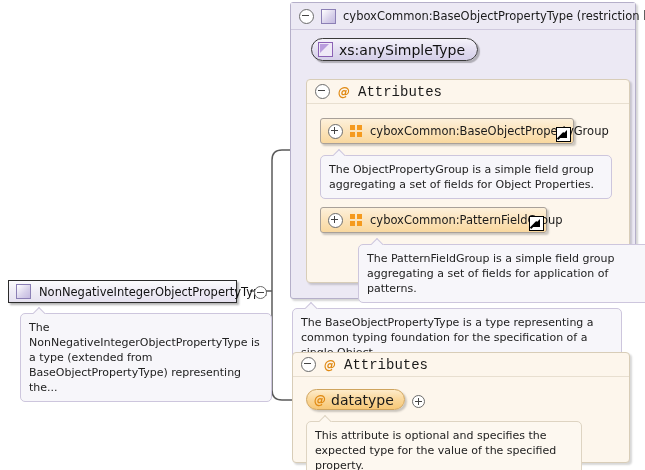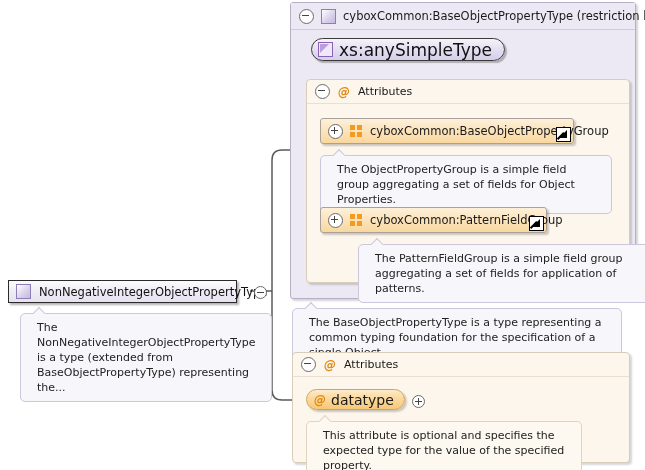--- a/index.html
+++ b/index.html
@@ -61,36 +61,36 @@
     white-space:nowrap;
   }
   .tri-icon{
     width:13px;height:13px;border:1px solid #8b61b5;
     background:#efe9f7;position:relative;flex:0 0 auto;
   }
   .tri-icon::after{
     content:"";position:absolute;left:1px;top:1px;
     width:0;height:0;border-left:9px solid #b99ddd;border-bottom:9px solid transparent;
   }
-  .simple-pill .lbl{font-size:17px;color:#111;}
+  .simple-pill .lbl{font-size:14px;color:#111;}
 
   
   .attr-box{
     background:#fdf6ec;
     border:1px solid #d8cdb8;
     border-radius:4px;
     box-shadow:2px 2px 2px rgba(0,0,0,0.16);
   }
   .attr-hd{
     position:absolute;left:0;top:0;right:0;height:23px;
     display:flex;align-items:center;gap:8px;padding-left:8px;
     border-bottom:1px solid #e8dfd0;
   }
   .at-sym{color:#e08a14;font-size:12px;font-weight:bold;font-style:italic;line-height:1;}
-  .attr-hd .lbl{font-size:11px;color:#1a1a1a;}
+  .attr-hd .lbl{font-size:14px;color:#1a1a1a;font-family:Liberation Mono, monospace;}
 
   
   .group-box{
     height:26px;
     display:flex;align-items:center;gap:7px;padding-left:7px;padding-right:4px;
     background:linear-gradient(180deg,#fdf0da 0%,#fbe2b8 55%,#f9d89f 100%);
     border:1px solid #a8a099;
     border-radius:3px;
     box-shadow:2px 2px 2px rgba(0,0,0,0.2);
     white-space:nowrap;
@@ -123,21 +123,21 @@
     border:1px solid #cfa45e;border-radius:11px;
     box-shadow:2px 2px 2px rgba(0,0,0,0.2);
     white-space:nowrap;
   }
   .attr-pill .lbl{font-size:14px;color:#1a1a1a;}
 
   
   .doc{
     border:1px solid #cdc6dd;border-radius:5px;
     background:#f7f6fa;
-    padding:6px 16px;
+    padding:6px 8px;
     font-size:11px;line-height:15px;color:#222;
   }
   .doc.cream{background:#fdf8f0;border-color:#ded4c2;}
   .notch-p{
     position:absolute;width:13px;height:7px;overflow:hidden;
   }
   .notch-p::before{
     content:"";position:absolute;left:1px;top:2px;width:9px;height:9px;
     background:#f7f6fa;border-left:1px solid #cdc6dd;border-top:1px solid #cdc6dd;
     transform:rotate(45deg);

